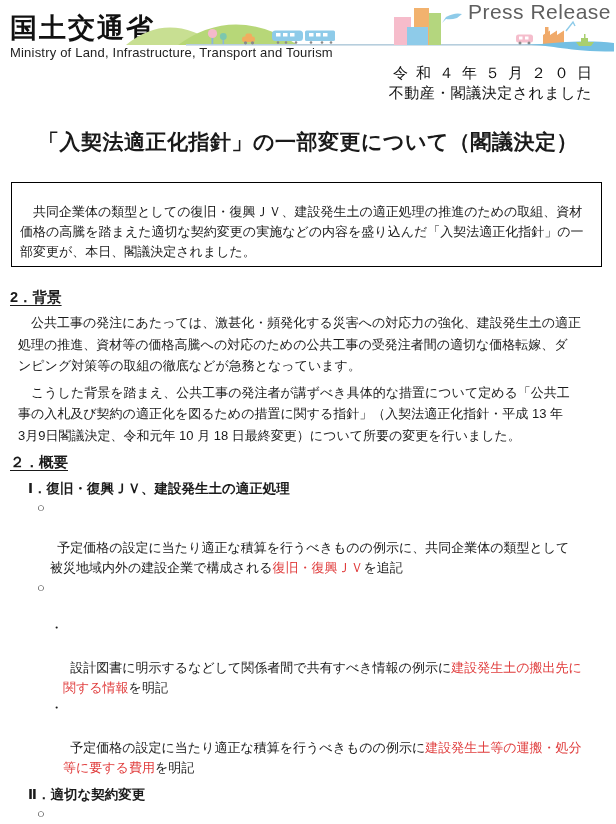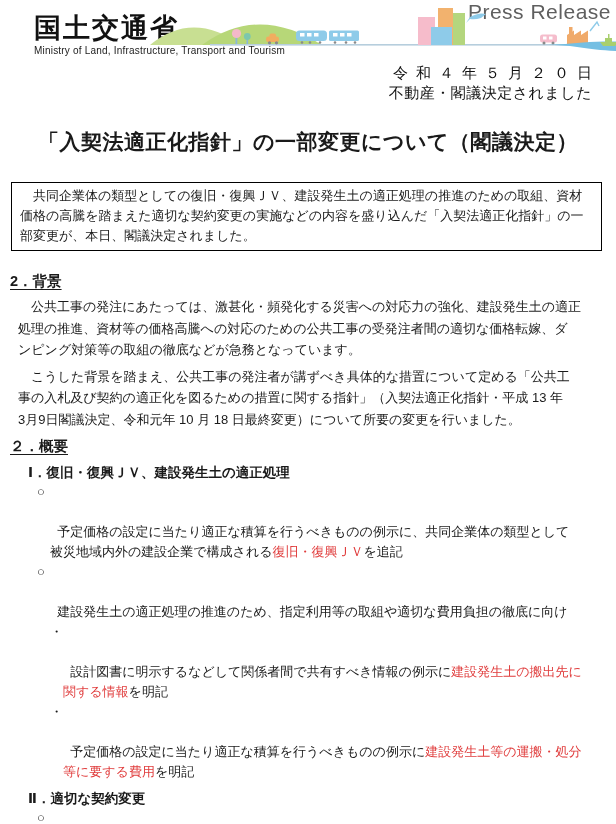--- a/index.html
+++ b/index.html
@@ -4,32 +4,32 @@
 <style>
   :root { --red:#e03c3c; --ink:#1a1a1a; }
   * { margin:0; padding:0; box-sizing:border-box; }
   html,body { background:#fff; }
   body {
     width:616px; height:824px; overflow:hidden; position:relative;
     font-family:"Liberation Sans","DejaVu Sans",sans-serif;
     color:var(--ink);
   }
   
-  .header { position:relative; height:100px;margin-left:24px; }
+  .header { position:relative; height:100px; }
   .logo-jp { position:absolute; left:10px; top:10px; font-size:27px; font-weight:bold; letter-spacing:2px; color:#111; }
-  .logo-en { position:absolute; left:10px; top:45px; font-size:10px; color:#222; letter-spacing:0.2px; }
+  .logo-en { position:absolute; left:10px; top:45px; font-size:13px; color:#222; letter-spacing:0.2px; }
   .press   { position:absolute; right:5px; top:0; font-size:21px; color:#5f5f5f; letter-spacing:0.5px; }
   .illus   { position:absolute; left:126px; top:4px; }
   .date-block { position:absolute; right:24px; top:63px; text-align:right; font-size:15px; line-height:20px; color:#111; }
   .date-line { letter-spacing:8px; margin-right:-8px; }
   .dept-line { letter-spacing:0.5px; }
   
   .title { margin-top:32px; text-align:center; font-size:21px; font-weight:bold; letter-spacing:0.5px; line-height:20px; }
   .summary-box {
-    margin:30px 14px 0 11px; border:1.3px solid #000; padding:3px 8px 4px;
+    margin:30px 14px 0 11px; border:1.3px solid #000; padding:19px 8px 4px;
     font-size:13px; line-height:20px; white-space:pre-wrap;
   }
   
   h2.sec-h { font-size:14.5px; font-weight:bold; line-height:20px; text-decoration:underline; text-underline-offset:3px; }
   #bg-heading  { margin:20px 0 0 10px; }
   #ov-heading  { margin:6px 0 0 10px; }
   .para { margin:5px 20px 0 18px; font-size:13px; line-height:21.5px; white-space:pre-wrap; }
   h3.sub-h { margin:7px 0 0 28px; font-size:13.5px; font-weight:bold; line-height:19px; }
   .item    { position:relative; padding-left:50px; font-size:13px; line-height:20px; white-space:pre-wrap; }
   .item    > .marker { position:absolute; left:37px; top:0; }
@@ -131,21 +131,20 @@
 <h2 class="sec-h" id="ov-heading">２．概要</h2>
 
 <h3 class="sub-h">Ⅰ．復旧・復興ＪＶ、建設発生土の適正処理</h3>
 <div class="item">
   <span class="marker">○</span>
   <span><span>予定価格の設定に当たり適正な積算を行うべきものの例示に、共同企業体の類型として
 被災地域内外の建設企業で構成される</span><span class="red">復旧・復興ＪＶ</span><span>を追記</span></span>
 </div>
 <div class="item">
   <span class="marker">○</span>
-  <span><span>建設発生土の適正処理の推進のため、指定利用等の取組や適切な費用負担の徹底に向け</span></span>
 </div>
 <div class="subitem">
   <span class="marker">・</span>
   <span><span>設計図書に明示するなどして関係者間で共有すべき情報の例示に</span><span class="red">建設発生土の搬出先に
 関する情報</span><span>を明記</span></span>
 </div>
 <div class="subitem">
   <span class="marker">・</span>
   <span><span>予定価格の設定に当たり適正な積算を行うべきものの例示に</span><span class="red">建設発生土等の運搬・処分
 等に要する費用</span><span>を明記</span></span>

